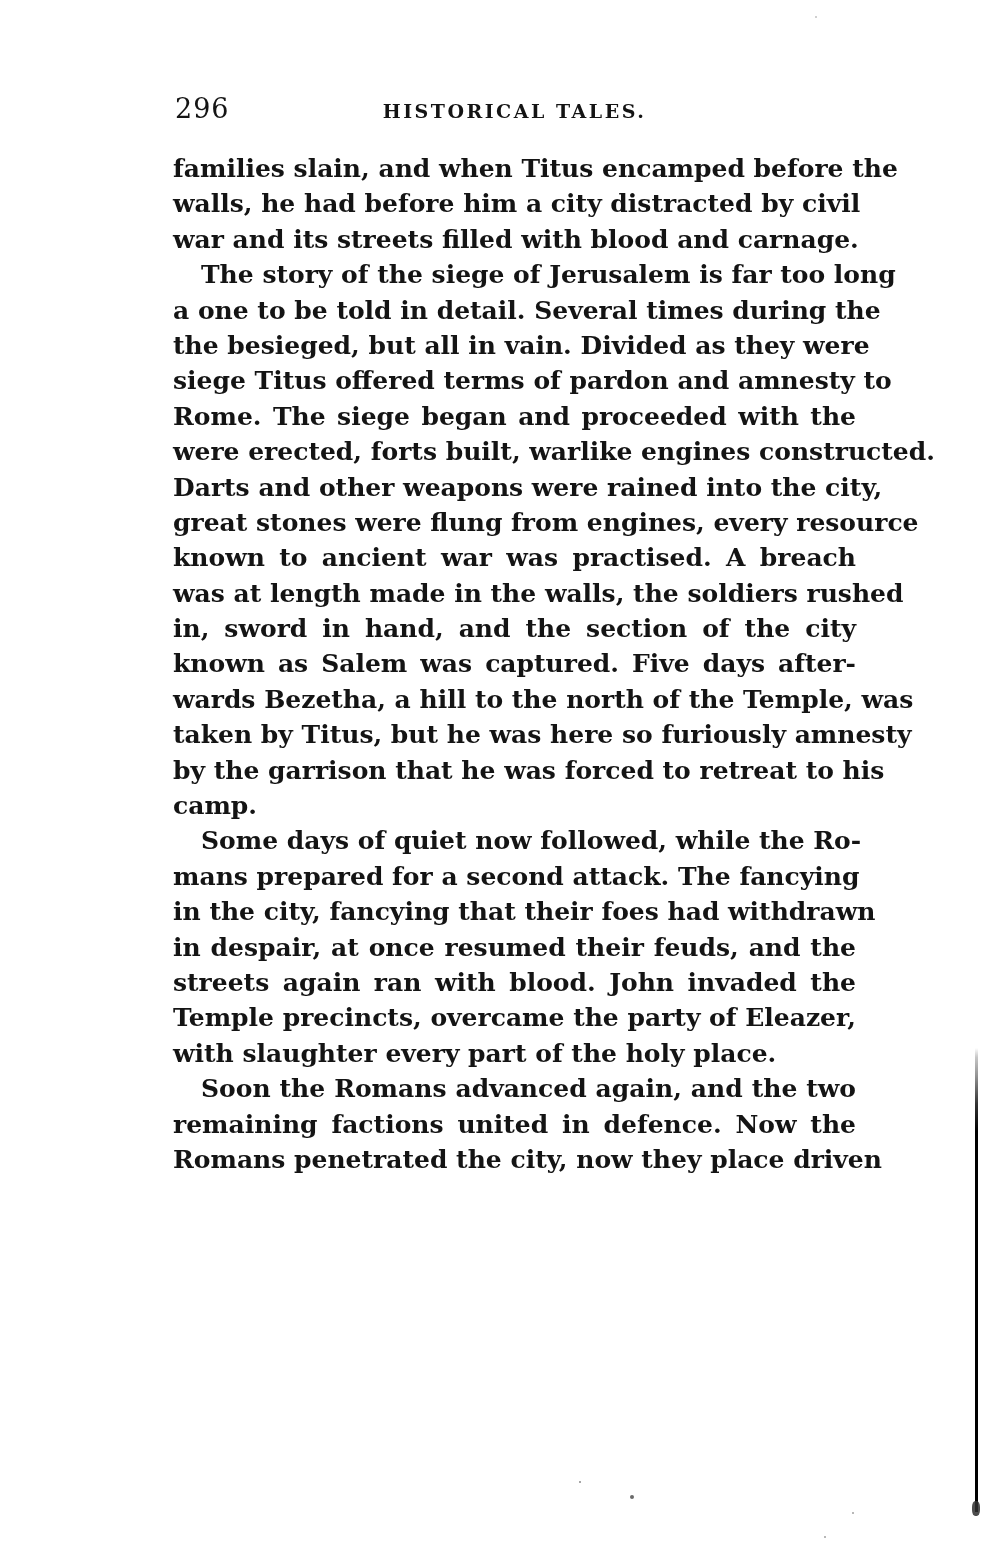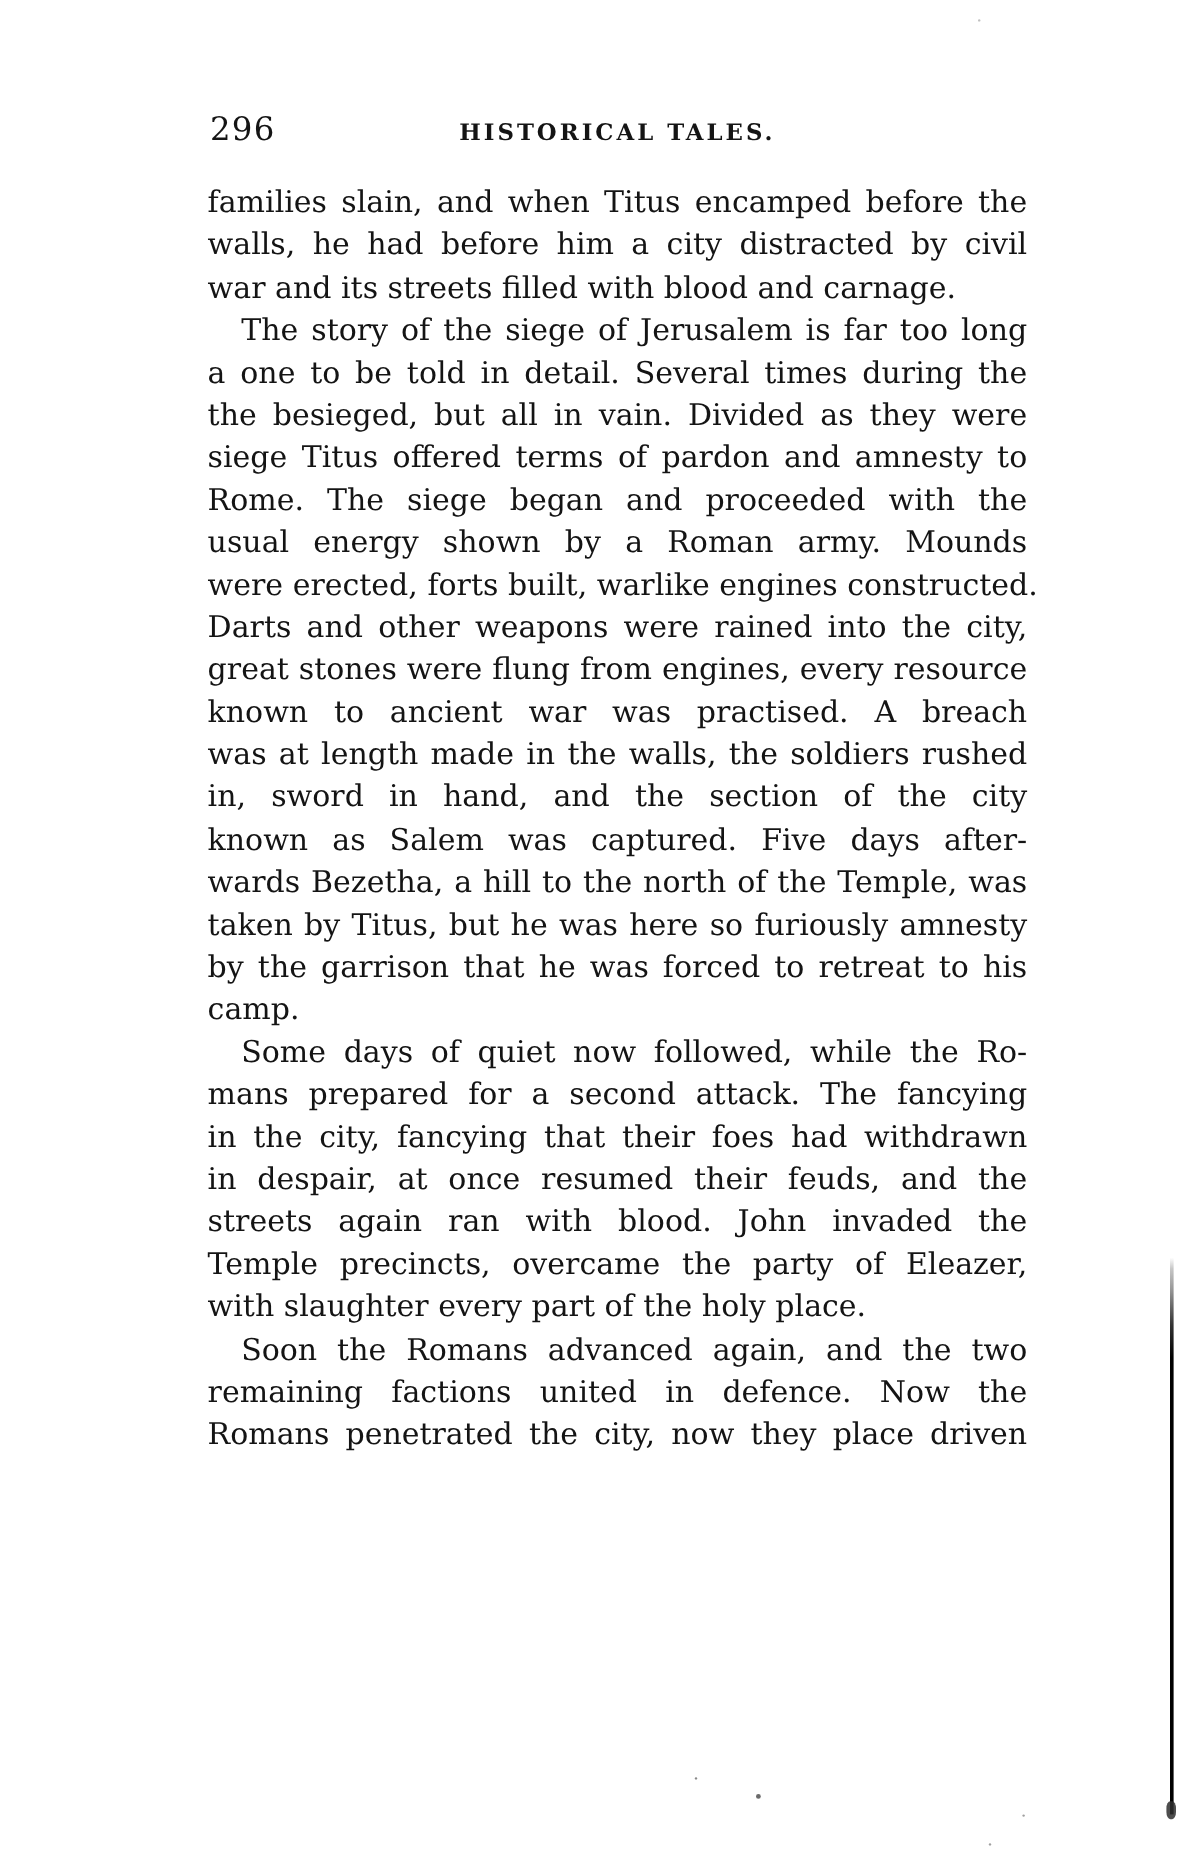--- a/index.html
+++ b/index.html
@@ -39,20 +39,21 @@
     font-weight: 700;
     letter-spacing: 2.5px;
     line-height: 22px;
   }
   .body-text {
     position: absolute;
     left: 173px;
     top: 151px;
     width: 683px;
     font-size: 25px;
+    font-weight: bold;
   }
   .para { margin: 0; padding: 0; }
   .text-line {
     height: 35.4px;
     line-height: 35.4px;
     text-align: justify;
     text-align-last: justify;
     white-space: nowrap;
     overflow: visible;
   }
@@ -111,21 +112,20 @@
         <div class="text-line">families slain, and when Titus encamped before the</div>
         <div class="text-line">walls, he had before him a city distracted by civil</div>
         <div class="text-line endline">war and its streets filled with blood and carnage.</div>
       </div>
       <div class="para indent">
         <div class="text-line">The story of the siege of Jerusalem is far too long</div>
         <div class="text-line">a one to be told in detail.  Several times during the</div>
         <div class="text-line">the besieged, but all in vain.  Divided as they were</div>
         <div class="text-line">siege Titus offered terms of pardon and amnesty to</div>
         <div class="text-line">Rome.  The siege began and proceeded with the</div>
-        <div class="text-line">usual energy shown by a Roman army.  Mounds</div>
         <div class="text-line">were erected, forts built, warlike engines constructed.</div>
         <div class="text-line">Darts and other weapons were rained into the city,</div>
         <div class="text-line">great stones were flung from engines, every resource</div>
         <div class="text-line">known to ancient war was practised.  A breach</div>
         <div class="text-line">was at length made in the walls, the soldiers rushed</div>
         <div class="text-line">in, sword in hand, and the section of the city</div>
         <div class="text-line">known as Salem was captured.  Five days after-</div>
         <div class="text-line">wards Bezetha, a hill to the north of the Temple, was</div>
         <div class="text-line">taken by Titus, but he was here so furiously amnesty</div>
         <div class="text-line">by the garrison that he was forced to retreat to his</div>

